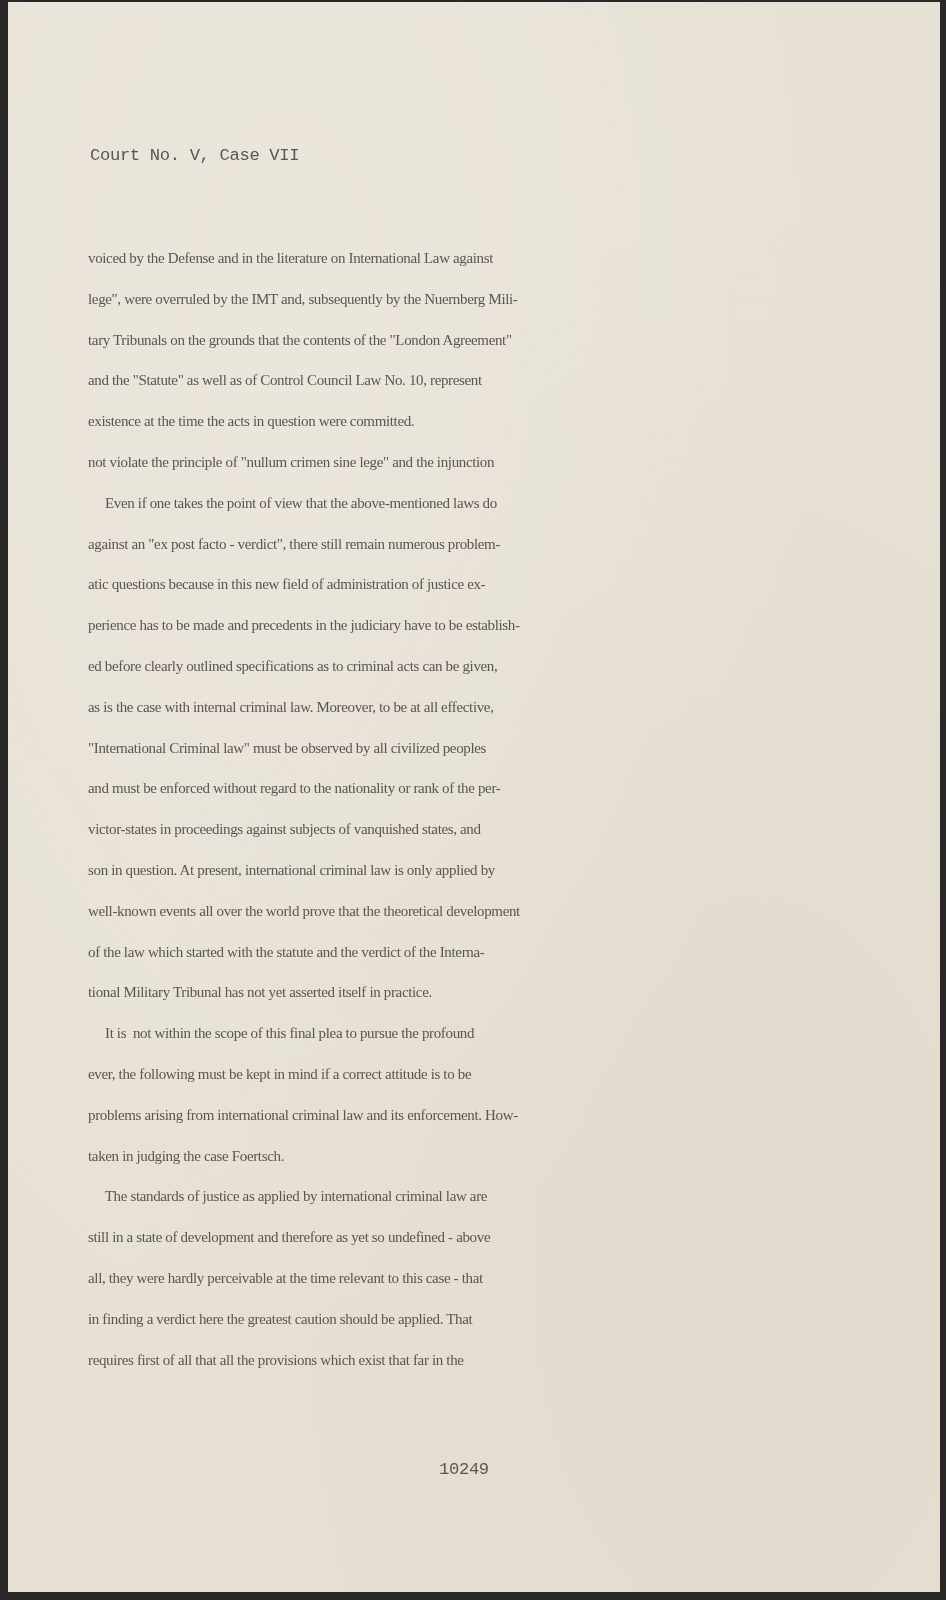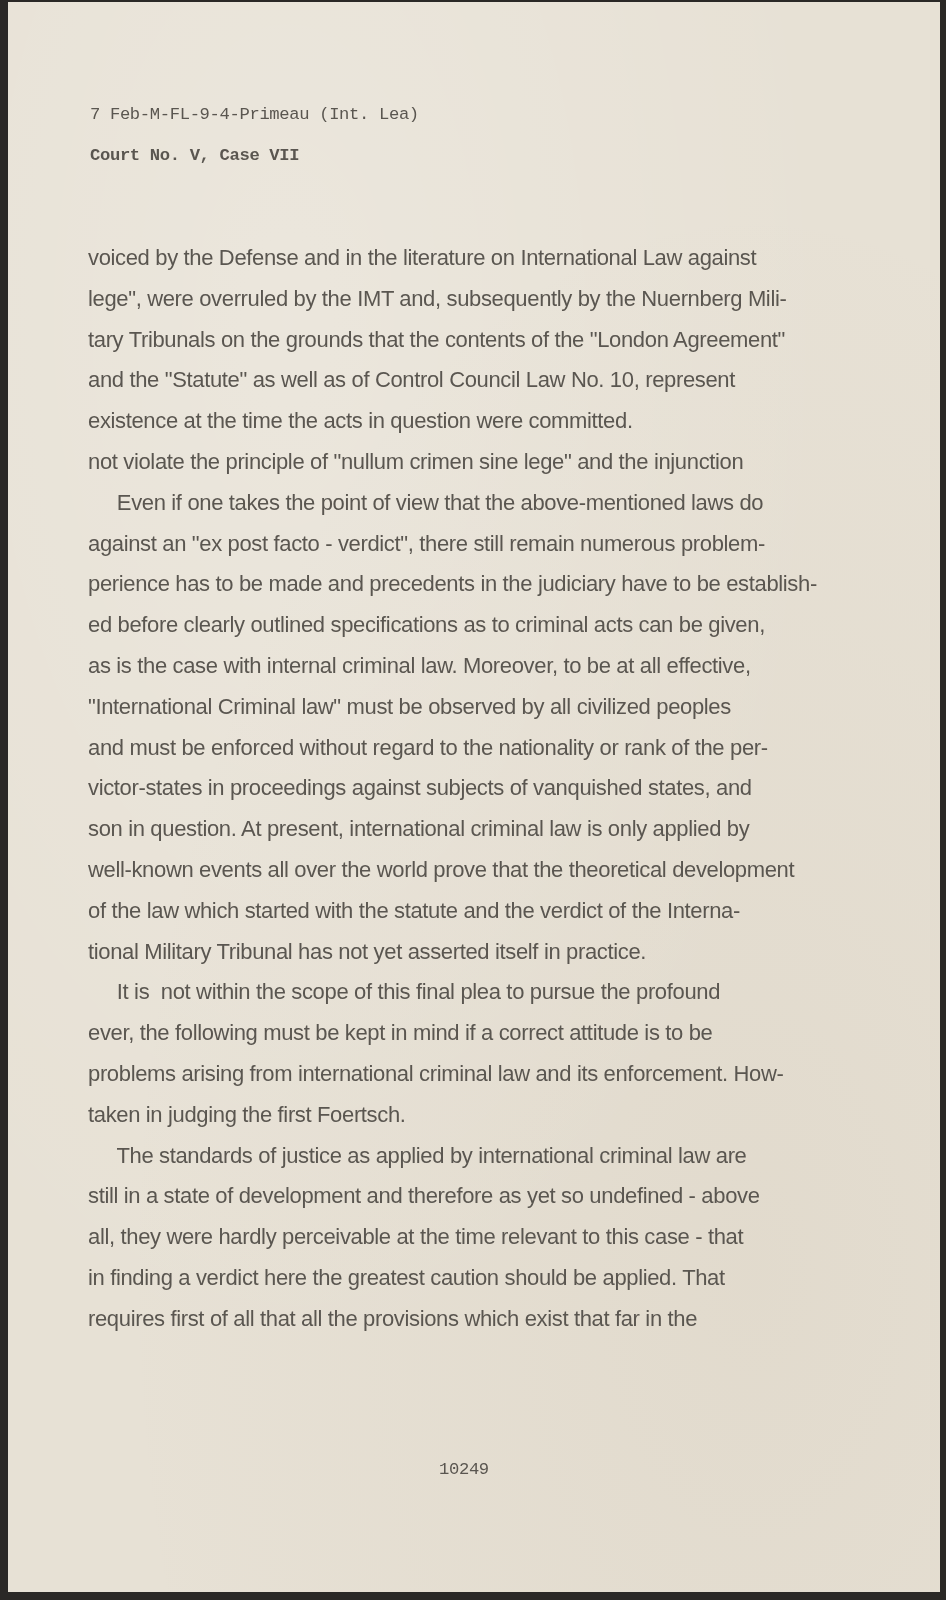--- a/index.html
+++ b/index.html
@@ -26,71 +26,71 @@
     }
     .text {
       font-family: "Liberation Mono", "DejaVu Sans Mono", monospace;
       color: #5a5650;
       font-size: 17.2px;
       letter-spacing: -0.35px;
       white-space: pre;
       position: absolute;
     }
     .hdr1 { left: 82px; top: 103px; }
-    .hdr2 { left: 82px; top: 144px; font-weight: bold; }
+    .hdr2 { left: 82px; top: 144px; }
     .body-lines {
       position: absolute;
       left: 80px;
       top: 245px;
     }
     .line {
-      font-family: Liberation Sans, sans-serif;
+      font-family: Liberation Serif, serif;
       color: #5a5650;
-      font-size: 22px;
+      font-size: 15px;
       letter-spacing: -0.35px;
       white-space: pre;
       height: 40.8px;
       line-height: 22px;
     }
     .page-number {
       left: 423px;
       top: 1458px;
       margin-left: 8px;
     }
   </style>
 </head>
 <body>
 
 <div class="page">
-  <div class="text hdr1">7 Feb-M-FL-9-4-Primeau (Int. Lea)</div>
   <div class="text hdr2">Court No. V, Case VII</div>
 
   <div class="body-lines">
     <div class="line">voiced by the Defense and in the literature on International Law against</div>
     <div class="line">lege", were overruled by the IMT and, subsequently by the Nuernberg Mili-</div>
     <div class="line">tary Tribunals on the grounds that the contents of the "London Agreement"</div>
     <div class="line">and the "Statute" as well as of Control Council Law No. 10, represent</div>
     <div class="line">existence at the time the acts in question were committed.</div>
     <div class="line">not violate the principle of "nullum crimen sine lege" and the injunction</div>
     <div class="line">     Even if one takes the point of view that the above-mentioned laws do</div>
     <div class="line">against an "ex post facto - verdict", there still remain numerous problem-</div>
+    <div class="line">atic questions because in this new field of administration of justice ex-</div>
     <div class="line">perience has to be made and precedents in the judiciary have to be establish-</div>
     <div class="line">ed before clearly outlined specifications as to criminal acts can be given,</div>
     <div class="line">as is the case with internal criminal law. Moreover, to be at all effective,</div>
     <div class="line">"International Criminal law" must be observed by all civilized peoples</div>
     <div class="line">and must be enforced without regard to the nationality or rank of the per-</div>
     <div class="line">victor-states in proceedings against subjects of vanquished states, and</div>
     <div class="line">son in question. At present, international criminal law is only applied by</div>
     <div class="line">well-known events all over the world prove that the theoretical development</div>
     <div class="line">of the law which started with the statute and the verdict of the Interna-</div>
     <div class="line">tional Military Tribunal has not yet asserted itself in practice.</div>
     <div class="line">     It is  not within the scope of this final plea to pursue the profound</div>
     <div class="line">ever, the following must be kept in mind if a correct attitude is to be</div>
     <div class="line">problems arising from international criminal law and its enforcement. How-</div>
-    <div class="line">taken in judging the first Foertsch.</div>
+    <div class="line">taken in judging the case Foertsch.</div>
     <div class="line">     The standards of justice as applied by international criminal law are</div>
     <div class="line">still in a state of development and therefore as yet so undefined - above</div>
     <div class="line">all, they were hardly perceivable at the time relevant to this case - that</div>
     <div class="line">in finding a verdict here the greatest caution should be applied. That</div>
     <div class="line">requires first of all that all the provisions which exist that far in the</div>
   </div>
 
   <div class="text page-number">10249</div>
 </div>
 

